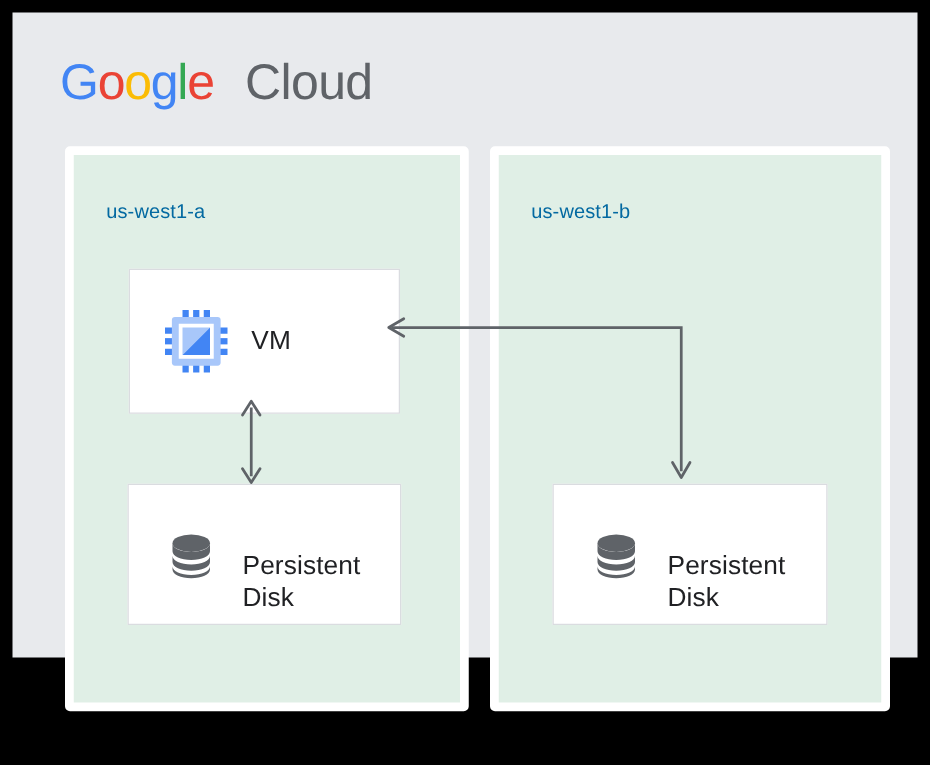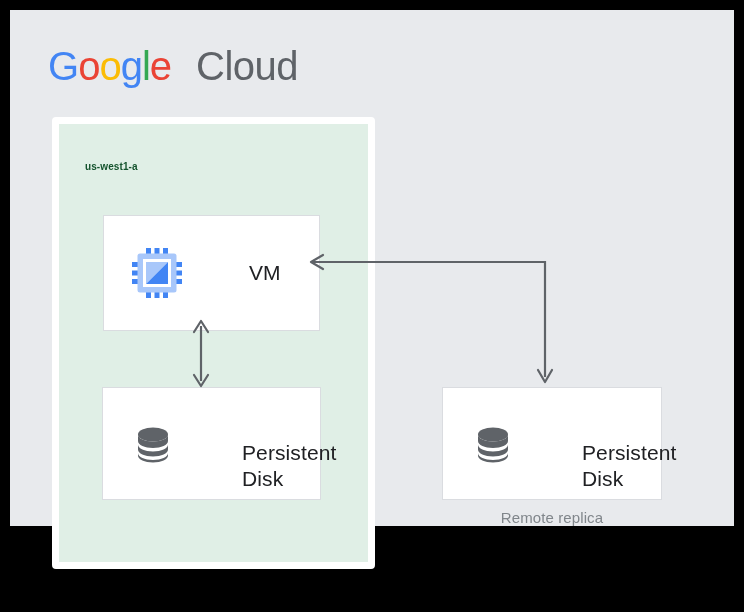--- a/index.html
+++ b/index.html
@@ -74,37 +74,35 @@
   #zone-b {
     left: 382px;
     top: 107px;
     width: 320px;
     height: 452px;
   }
   .zone-label {
     position: absolute;
     left: 26px;
     top: 37px;
-    font-size: 10px;
-    color: #14532d;
+    font-size: 16px;
+    color: #0369a1;
     letter-spacing: 0.1px;
     white-space: nowrap;
-    font-weight: bold;
   }
 
   
   .node {
     position: absolute;
     background: #FFFFFF;
     border: 1px solid #DADCE0;
     box-sizing: border-box;
     display: flex;
     align-items: center;
     padding-left: 27px;
-    gap: 48px;
   }
   .node .node-icon {
     flex: 0 0 auto;
     display: flex;
     align-items: center;
     justify-content: center;
   }
   .node .node-label {
     font-size: 21px;
     color: #202124;
@@ -151,20 +149,23 @@
       <span class="g-word">
         <span style="color:#4285F4">G</span><span style="color:#EA4335">o</span><span style="color:#FBBC05">o</span><span style="color:#4285F4">g</span><span style="color:#34A853">l</span><span style="color:#EA4335">e</span>
       </span>
       <span class="cloud-word">Cloud</span>
     </div>
 
     <div class="zone" id="zone-a">
       <div class="zone-label">us-west1-a</div>
     </div>
 
+    <div class="zone" id="zone-b">
+      <div class="zone-label">us-west1-b</div>
+    </div>
 
     <div class="node" id="node-vm">
       <span class="node-icon">
         <svg width="52" height="52" viewBox="0 0 52 52" aria-hidden="true">
 
           <rect x="15" y="1" width="5" height="7" fill="#4285F4"></rect>
           <rect x="23.5" y="1" width="5" height="7" fill="#4285F4"></rect>
           <rect x="32" y="1" width="5" height="7" fill="#4285F4"></rect>
 
           <rect x="15" y="44" width="5" height="7" fill="#4285F4"></rect>
@@ -211,21 +212,20 @@
             <ellipse cx="23" cy="13.5" rx="15" ry="7"></ellipse>
             <path d="M8 13.5 v6.5 c0 3.9 6.7 7 15 7 s15 -3.1 15 -7 v-6.5 c0 3.9 -6.7 7 -15 7 s-15 -3.1 -15 -7 z"></path>
             <path d="M8 23.5 v5 c0 3.9 6.7 7 15 7 s15 -3.1 15 -7 v-5 c0 3.9 -6.7 7 -15 7 s-15 -3.1 -15 -7 z"></path>
             <path d="M8 32 v2.5 c0 3.9 6.7 7 15 7 s15 -3.1 15 -7 V32 c0 3.9 -6.7 7 -15 7 s-15 -3.1 -15 -7 z"></path>
           </g>
         </svg>
       </span>
       <span class="node-label">Persistent Disk</span>
     </div>
 
-    <div id="remote-caption">Remote replica</div>
 
     <svg id="arrows" viewBox="0 0 724 592">
 
       <g>
         <line x1="191" y1="316" x2="191" y2="371" stroke="#5F6368" stroke-width="2.2"></line>
         <polyline points="184,322 191,311 198,322" fill="none" stroke="#5F6368" stroke-width="2.2" stroke-linecap="round" stroke-linejoin="round"></polyline>
         <polyline points="184,365 191,376 198,365" fill="none" stroke="#5F6368" stroke-width="2.2" stroke-linecap="round" stroke-linejoin="round"></polyline>
       </g>
 
       <g>

